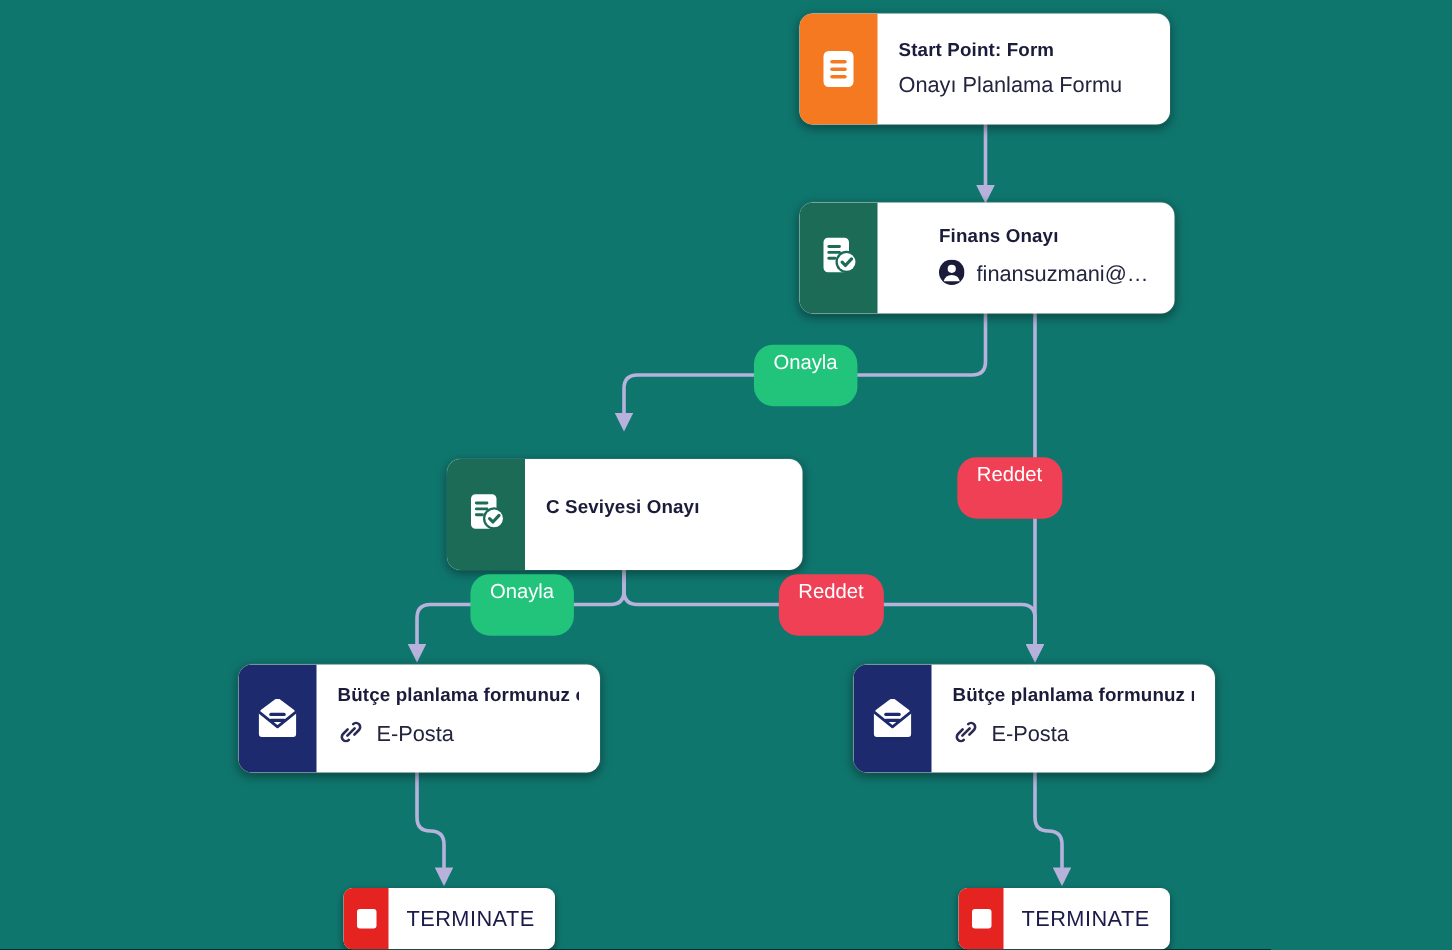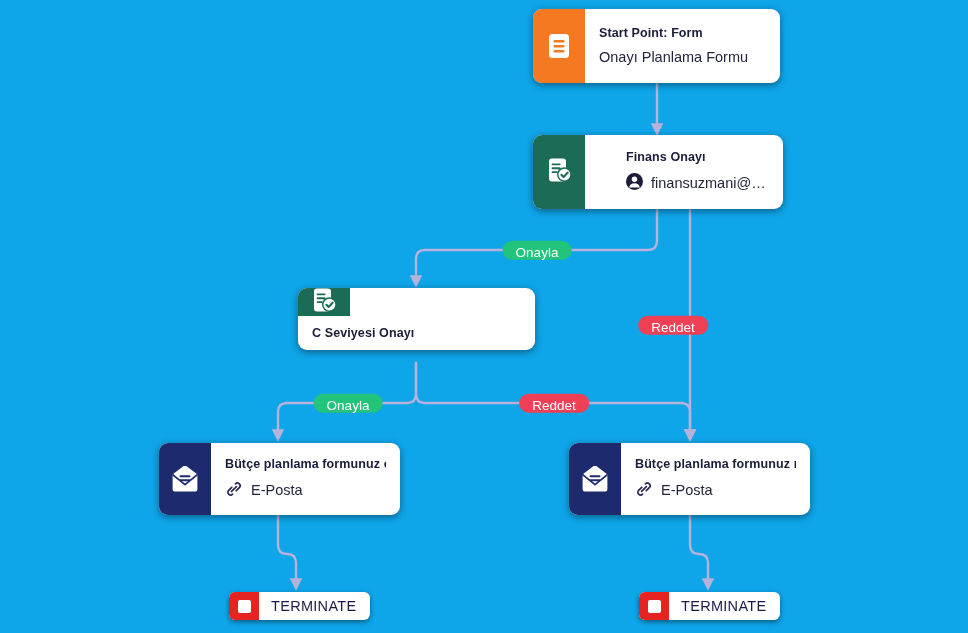--- a/index.html
+++ b/index.html
@@ -6,21 +6,21 @@
   * { box-sizing: border-box; }
   html, body {
     margin: 0; padding: 0;
     background: #000000;
     font-family: "Liberation Sans", sans-serif;
   }
   #canvas {
     position: relative;
     width: 968px;
     height: 633px;
-    background: #0ea5e9;
+    background: #0f766e;
     overflow: hidden;
   }
   #edges {
     position: absolute;
     left: 0; top: 0;
     width: 968px; height: 633px;
     pointer-events: none;
   }
 
   
@@ -65,38 +65,38 @@
     font-size: 14.5px;
     color: #23243d;
     white-space: nowrap;
     overflow: hidden;
   }
   .node-sub .sub-text { overflow: hidden; text-overflow: ellipsis; }
 
   
   #node-start      { left: 533px; top: 9px;   width: 247px; height: 74px; }
   #node-finance    { left: 533px; top: 135px; width: 250px; height: 74px; gap: 27px; }
-  #node-clevel     { left: 298px; top: 288px; width: 237px; height: 62px; flex-direction: column; }
+  #node-clevel     { left: 298px; top: 306px; width: 237px; height: 74px; }
   #node-mail-appr  { left: 159px; top: 443px; width: 241px; height: 72px; }
   #node-mail-rej   { left: 569px; top: 443px; width: 241px; height: 72px; }
 
   .icon-orange { background: #f47920; }
   .icon-green  { background: #1b6b56; }
   .icon-navy   { background: #1e2a6e; }
 
   
   .terminate {
     position: absolute;
     display: flex;
     align-items: stretch;
     background: #ffffff;
     border-radius: 6px;
     overflow: hidden;
     box-shadow: 0 2px 5px rgba(0,0,0,0.45);
-    height: 28px;
+    height: 41px;
     z-index: 5;
   }
   .term-icon {
     width: 30px;
     background: #e52421;
     display: flex;
     align-items: center;
     justify-content: center;
   }
   .term-icon i {
@@ -114,21 +114,21 @@
     letter-spacing: 0.3px;
     white-space: nowrap;
   }
   #term-left  { left: 229px; top: 592px; }
   #term-right { left: 639px; top: 592px; }
 
   
   .pill {
     position: absolute;
     transform: translate(-50%, -50%);
-    padding: 5px 13px 0 13px;
+    padding: 5px 13px 22px 13px;
     border-radius: 13px;
     font-size: 13.5px;
     color: #ffffff;
     white-space: nowrap;
     z-index: 7;
     line-height: 1;
   }
   .pill-approve { background: #22c37a; }
   .pill-reject  { background: #ef4056; text-align: right; }
 

